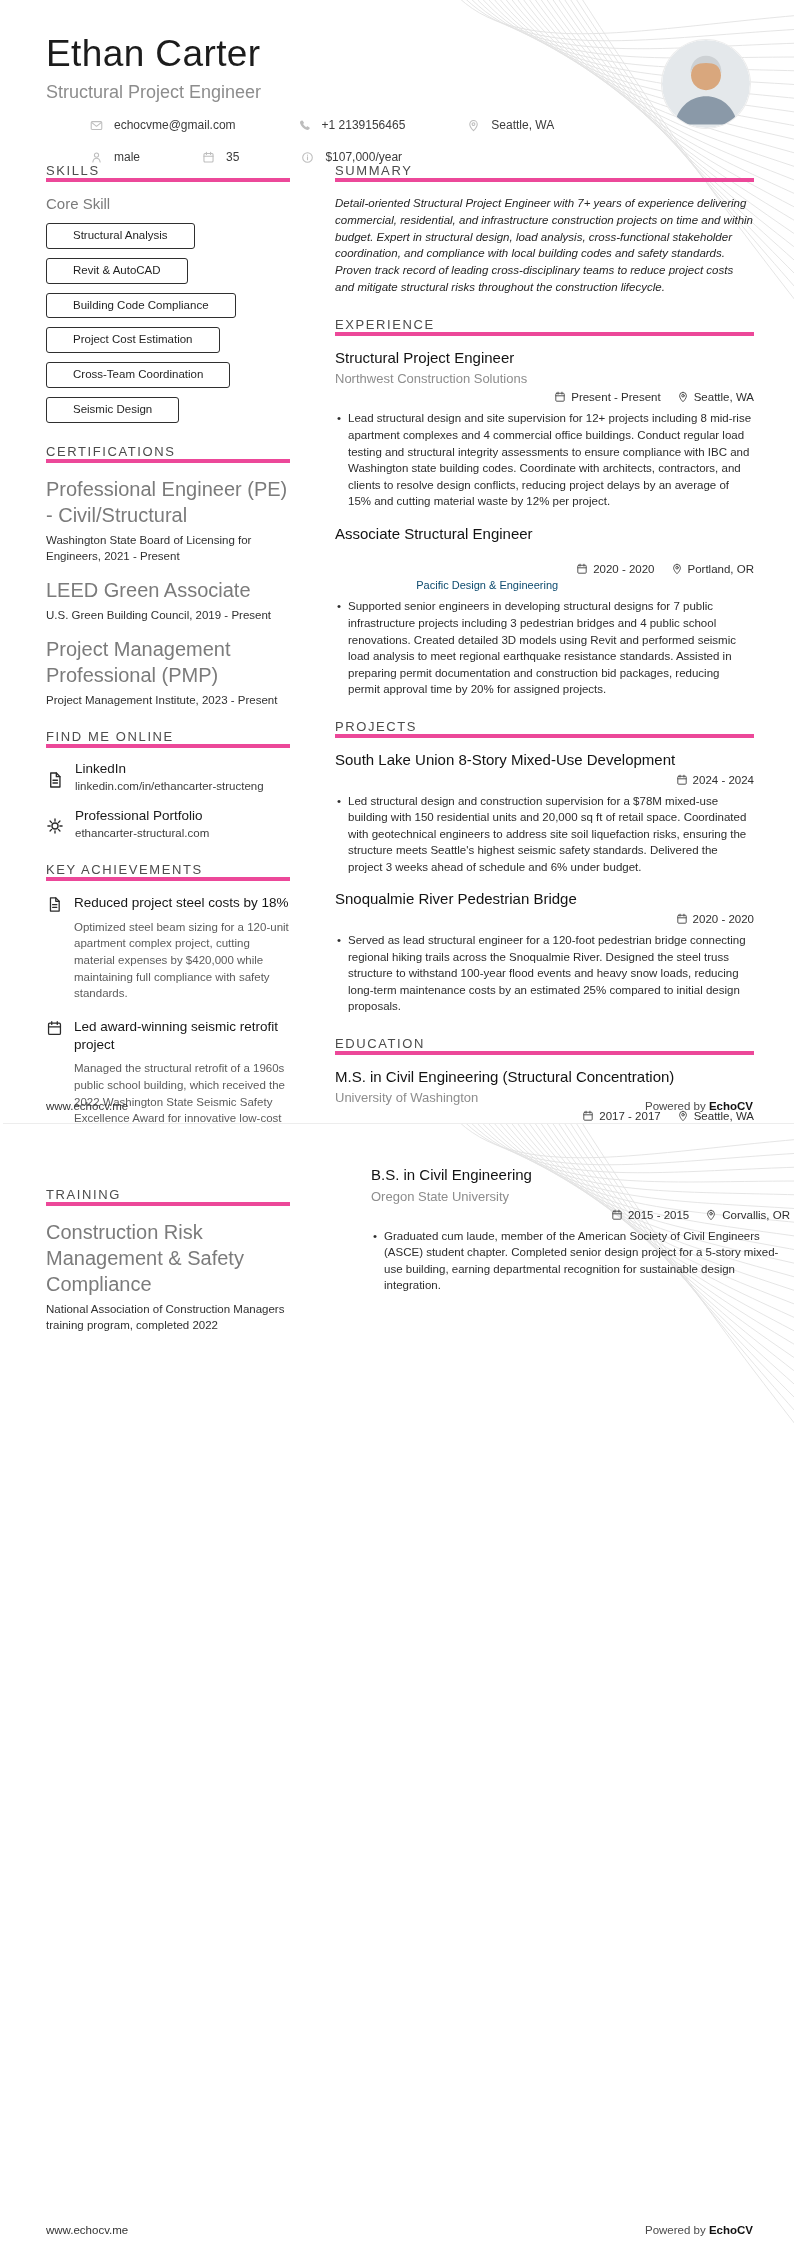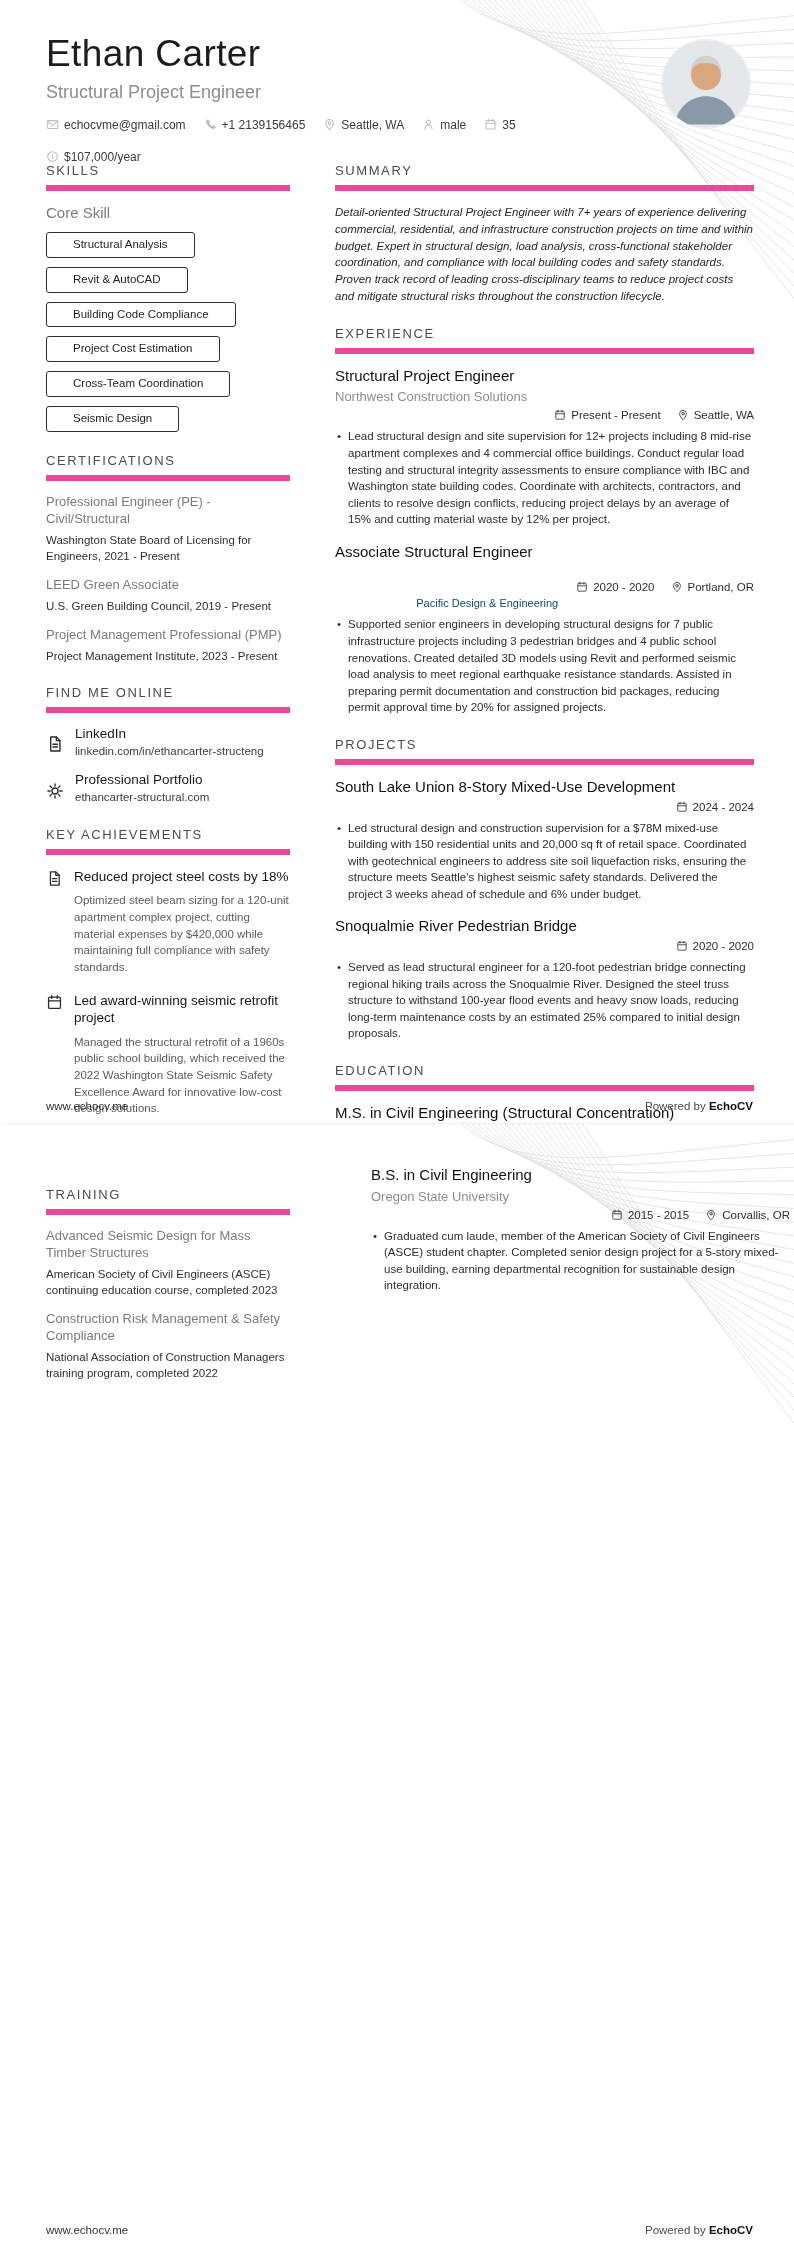--- a/index.html
+++ b/index.html
@@ -7,42 +7,42 @@
   .doc{width:788px;margin:0 auto;}
   .page{position:relative;width:794px;height:1123px;background:#fff;overflow:hidden;}
   .page--2{border-top:1px solid #ededed;}
   svg.waves{position:absolute;top:0;right:0;width:500px;height:340px;pointer-events:none;}
 
   
   .hdr{position:absolute;left:43px;top:34px;right:43px;}
   .name{font-size:37px;font-weight:400;color:#1c1c1c;letter-spacing:.4px;margin:0;line-height:1.1;}
   .jobtitle{font-size:18px;color:#8d8d8d;margin-top:7px;}
   .contact{display:flex;gap:18px;margin-top:15px;font-size:12px;color:#3b3b3b;align-items:center;flex-wrap:wrap;max-width:560px;}
-  .ci{display:flex;align-items:flex-start;gap:5px;white-space:nowrap;}
+  .ci{display:flex;align-items:flex-end;gap:11px;white-space:nowrap;margin-left:44px;}
   .ci svg{width:13px;height:13px;color:#bdbdbd;flex:0 0 auto;}
   .avatar{position:absolute;top:6px;right:4px;width:88px;height:88px;border-radius:50%;overflow:hidden;box-shadow:0 0 0 1px #ececec;}
   .avatar svg{display:block;width:100%;height:100%;}
 
   
   .col{position:absolute;top:163px;}
   .col-l{left:43px;width:244px;}
   .col-r{left:332px;width:419px;}
   .page--2 .col-l{top:63px;}
   .page--2 .col-r{top:42px;margin-left:36px;}
 
   .sec{margin-bottom:21px;}
-  .sec-h{font-size:13px;font-weight:400;letter-spacing:1.6px;color:#4c4c4c;border-bottom:6px solid #ec4899;padding-bottom:7px;margin:0 0 13px 0;}
+  .sec-h{font-size:13px;font-weight:400;letter-spacing:1.6px;color:#4c4c4c;border-bottom:4px solid #ec4899;margin:0 0 13px 0;}
 
   
   .group-label{font-size:15px;color:#7b7b7b;margin:2px 0 11px;}
   .tag{display:table;border:1px solid #2f2f2f;border-radius:3px;padding:5px 26px;font-size:11.5px;color:#1f1f1f;margin-bottom:9px;line-height:1.2;}
 
   
   .cert{margin-bottom:13px;}
-  .cert-name{font-size:13px;color:#7b7b7b;line-height:1.3;margin-bottom:4px;}
+  .cert-name{font-size:20px;color:#7b7b7b;line-height:1.3;margin-bottom:4px;}
   .cert-detail{font-size:11.5px;color:#303030;line-height:1.4;}
 
   
   .link-item{display:flex;gap:11px;margin-bottom:13px;align-items:center;}
   .link-ic{flex:0 0 auto;width:18px;height:18px;color:#2b2b2b;margin-top:4px;}
   .link-label{font-size:13.5px;color:#1a1a1a;margin-bottom:3px;}
   .link-url{font-size:11.5px;color:#3c3c3c;line-height:1.35;word-break:break-all;cursor:pointer;}
 
   
   .ach{display:flex;gap:11px;margin-bottom:16px;}
@@ -389,24 +389,20 @@
         <path d="M 258 -15 C 354 132, 420 192, 505 267" fill="none" stroke="#e2e2e2" stroke-width="1" opacity="0.9"></path>
         <path d="M 264 -15 C 362 136, 425 201, 505 281" fill="none" stroke="#e2e2e2" stroke-width="1" opacity="0.9"></path>
         <path d="M 270 -15 C 370 140, 430 210, 505 295" fill="none" stroke="#e2e2e2" stroke-width="1" opacity="0.9"></path>
         <path d="M 276 -15 C 378 144, 435 219, 505 309" fill="none" stroke="#e2e2e2" stroke-width="1" opacity="0.9"></path>
       </svg>
 
     <div class="col col-l">
       <section class="sec">
         <h2 class="sec-h">TRAINING</h2>
         <div class="cert">
-          <div class="cert-name">Advanced Seismic Design for Mass Timber Structures</div>
-          <div class="cert-detail">American Society of Civil Engineers (ASCE) continuing education course, completed 2023</div>
-        </div>
-        <div class="cert">
           <div class="cert-name">Construction Risk Management &amp; Safety Compliance</div>
           <div class="cert-detail">National Association of Construction Managers training program, completed 2022</div>
         </div>
       </section>
     </div>
 
     <div class="col col-r">
       <div class="entry">
         <div class="entry-title">B.S. in Civil Engineering</div>
         <div class="entry-sub">Oregon State University</div>

